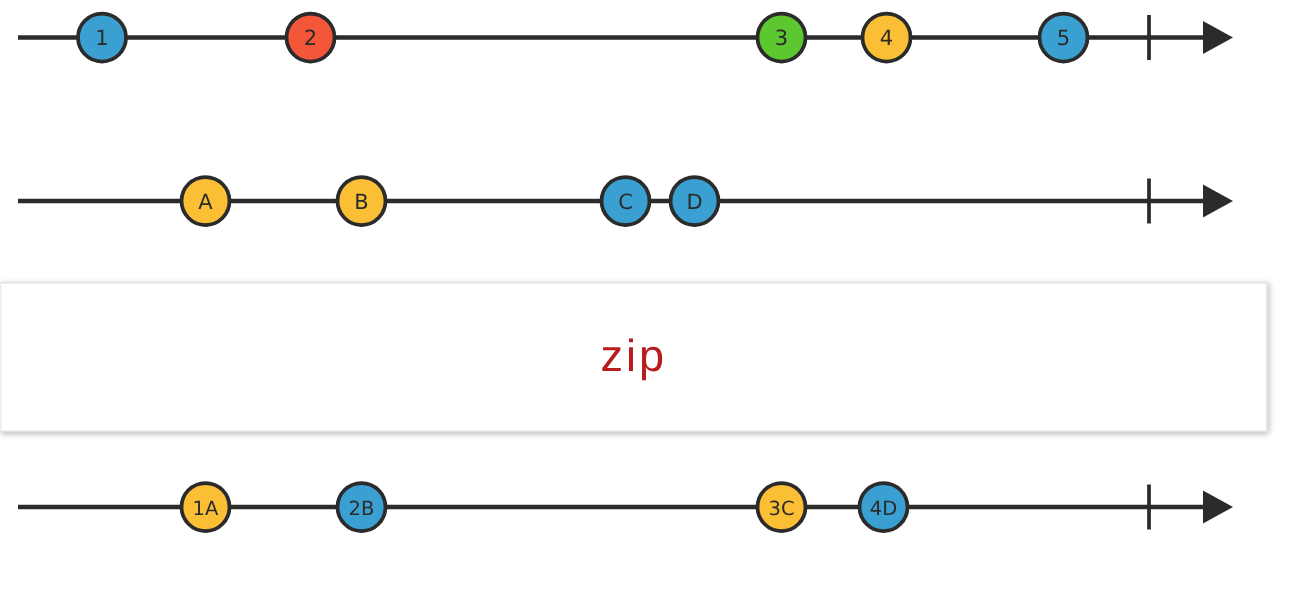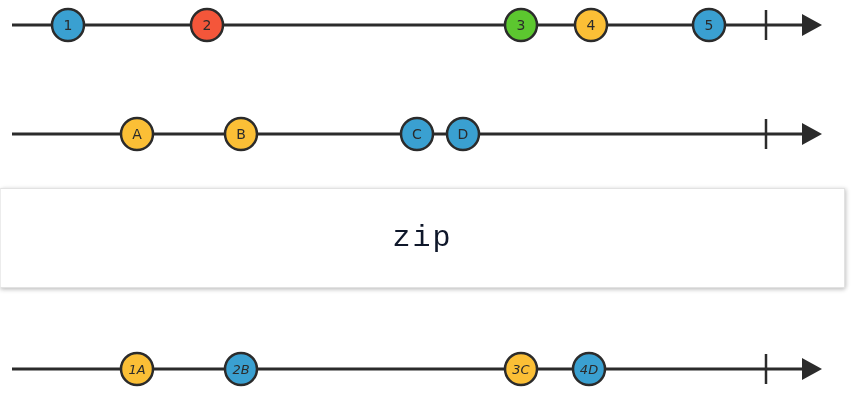--- a/index.html
+++ b/index.html
@@ -38,24 +38,24 @@
     background: #ffffff;
     border: 1px solid #e2e2e2;
     border-left: 1px solid #ececec;
     box-shadow: 0 2px 4px rgba(0,0,0,0.18), 2px 0 4px rgba(0,0,0,0.10);
     box-sizing: border-box;
     display: flex;
     align-items: center;
     justify-content: center;
   }
   .operator-label {
-    font-family: Liberation Mono, monospace;
+    font-family: Liberation Sans, sans-serif;
     font-size: 30px;
     font-weight: 300;
-    color: #0f172a;
+    color: #b91c1c;
     letter-spacing: 2px;
   }
   .marble-text {
     font-family: "DejaVu Sans", sans-serif;
     font-size: 14px;
     fill: #2b2b2b;
   }
   .marble-text.small {
     font-size: 13px;
   }
@@ -114,21 +114,21 @@
           <circle cx="463" cy="25" r="16" fill="#3aa0d1" stroke="#2b2b2b" stroke-width="2.5"></circle>
           <text x="463" y="30" text-anchor="middle" class="marble-text">D</text>
         </g>
       </svg>
   </div>
 
   <div class="operator-box">
     <span class="operator-label">zip</span>
   </div>
 
-  <div class="timeline-row" style="top:344px;font-style:italic;">
+  <div class="timeline-row" style="top:313px;">
     <svg class="timeline-svg" width="860" height="50">
         <line x1="12" y1="25" x2="808" y2="25" stroke="#2b2b2b" stroke-width="3"></line>
         <polygon points="822,25 802,14 802,36" fill="#2b2b2b"></polygon>
         <line x1="766" y1="10" x2="766" y2="40" stroke="#2b2b2b" stroke-width="2.5"></line>
         <g>
           <circle cx="137" cy="25" r="16" fill="#fbbf36" stroke="#2b2b2b" stroke-width="2.5"></circle>
           <text x="137" y="30" text-anchor="middle" class="marble-text small">1A</text>
         </g>
         <g>
           <circle cx="241" cy="25" r="16" fill="#3aa0d1" stroke="#2b2b2b" stroke-width="2.5"></circle>

